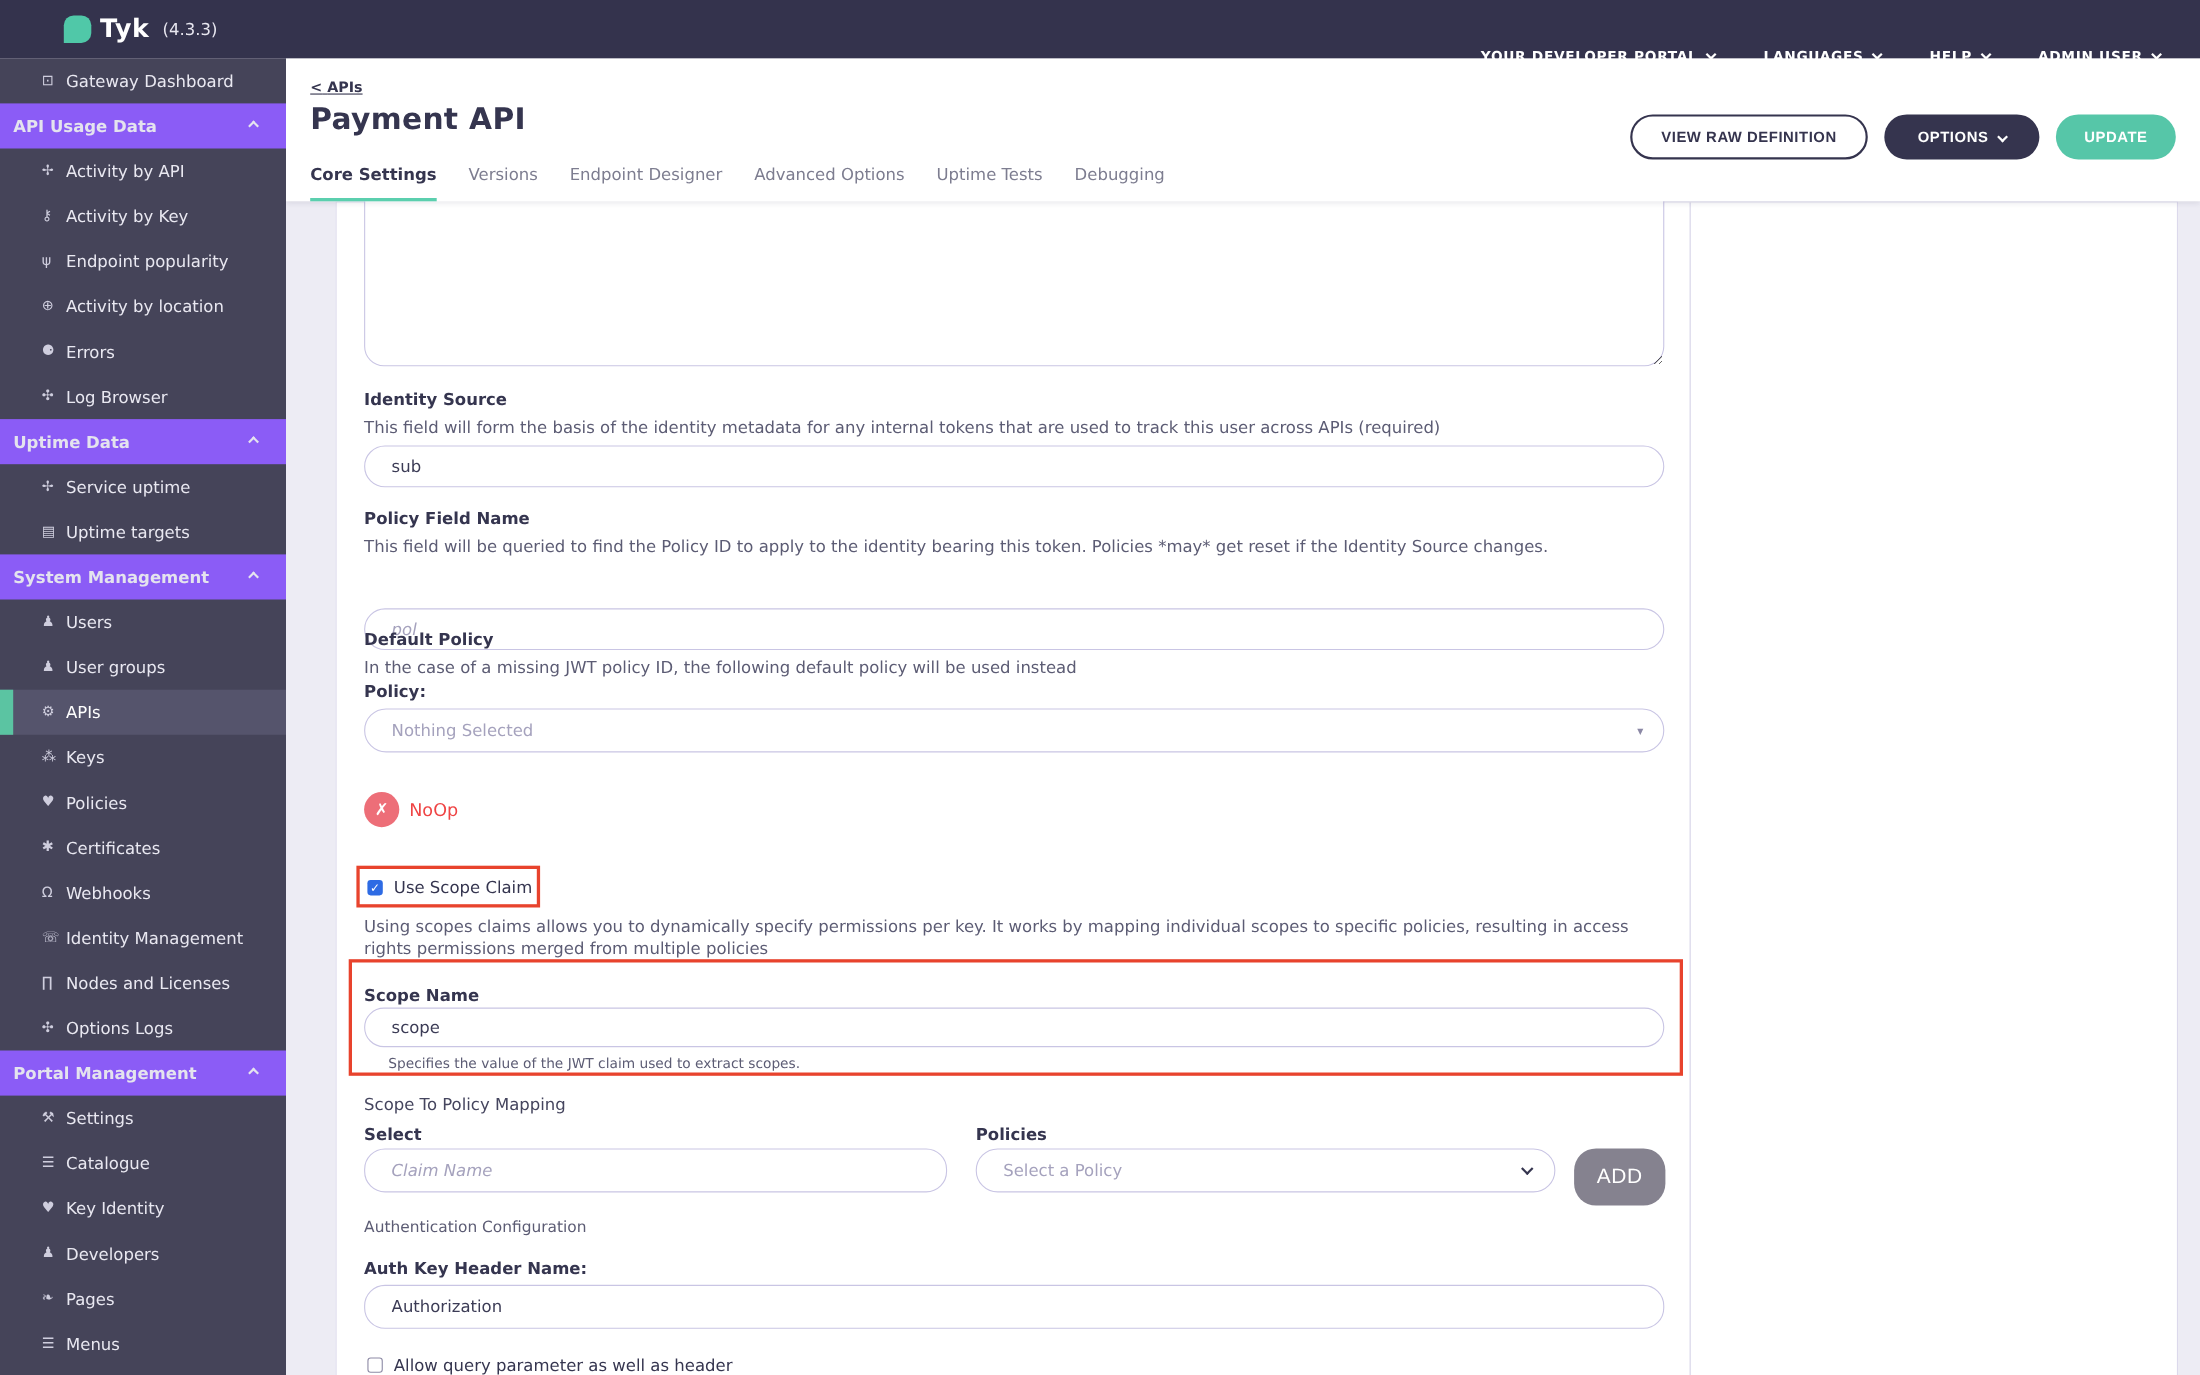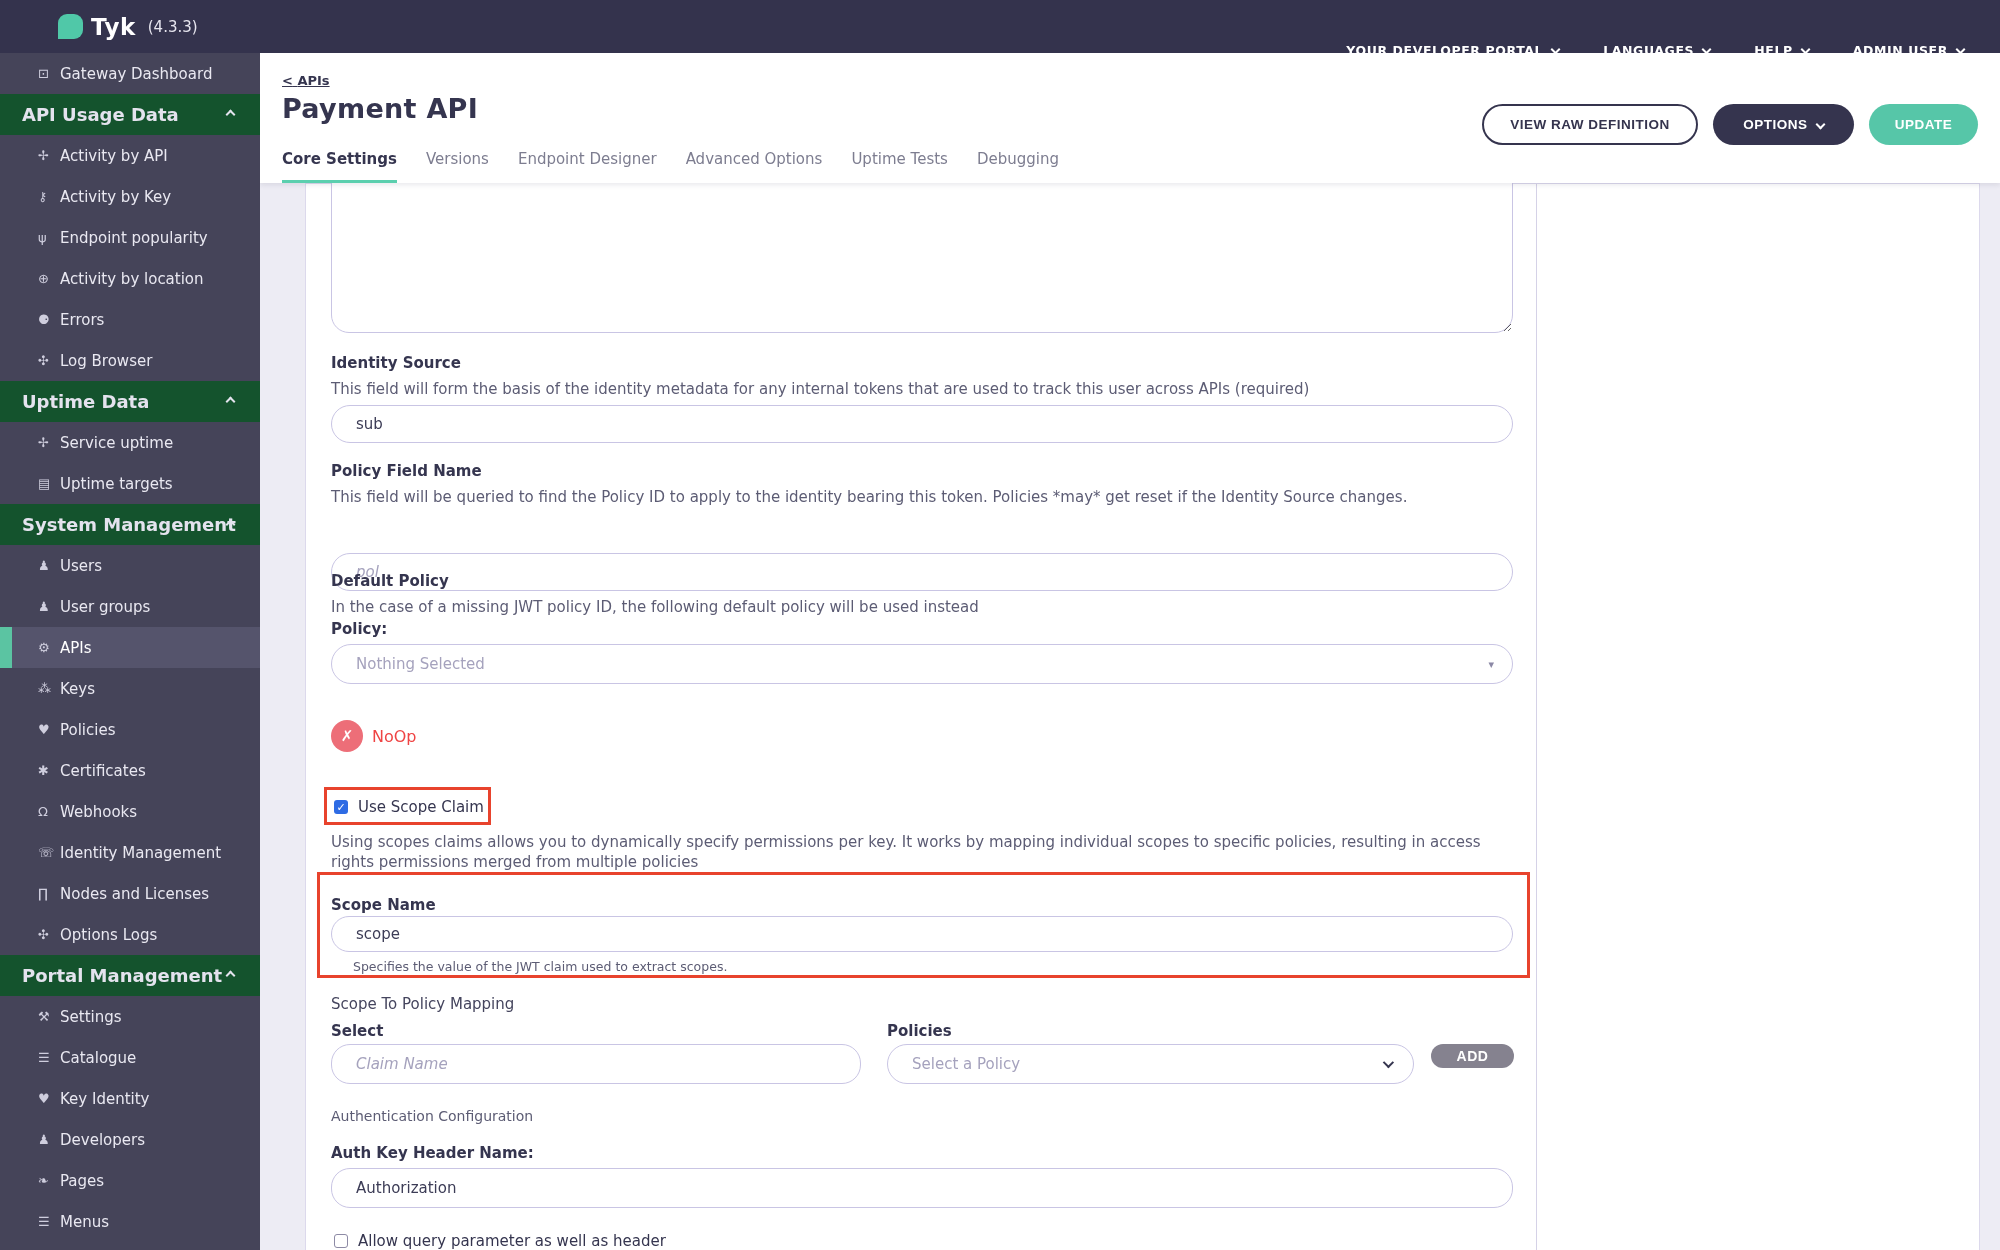--- a/index.html
+++ b/index.html
@@ -18,21 +18,21 @@
   .chev { display:inline-block; width:7px; height:7px; border-right:2px solid currentColor;
     border-bottom:2px solid currentColor; transform:rotate(45deg); margin-left:9px; vertical-align:2px; }
   .chev.up { transform:rotate(-135deg); vertical-align:-1px; }
 
   
   .sidebar { position:absolute; left:0; top:53px; width:260px; height:1197px;
     background:#454459; z-index:4; overflow:hidden; }
   .side-row { height:41px; display:flex; align-items:center; color:#e9e8f1; font-size:15px; cursor:pointer; position:relative; }
   .side-row.item { padding-left:38px; }
   .side-row.item .side-icon { width:22px; font-size:13px; color:#cfcede; flex:0 0 22px; }
-  .side-row.section { background:#14532d; padding-left:22px; color:#e4e3ee; font-weight:bold; font-size:18px; }
+  .side-row.section { background:#8b5cf6; padding-left:12px; color:#e4e3ee; font-weight:bold; font-size:15px; }
   .side-row.section .chev { position:absolute; right:26px; }
   .side-row.active { background:#55546c; }
   .side-row.active::before { content:""; position:absolute; left:0; top:0; bottom:0; width:12px; background:#5bc4a2; }
   .side-row.active .side-label { color:#ffffff; }
 
   
   .main { position:absolute; left:260px; top:53px; width:1740px; height:1197px; background:#edecf4; }
 
   .sticky-head { position:absolute; left:0; top:0; width:1740px; height:130px; background:#ffffff;
     z-index:3; box-shadow:0 2px 5px rgba(40,40,70,0.10); }
@@ -70,22 +70,22 @@
   .noop-circle { width:32px; height:32px; border-radius:50%; background:#ed6e78; color:#fff;
     display:flex; align-items:center; justify-content:center; font-size:15px; font-weight:bold; cursor:pointer; }
   .noop-label { margin-left:9px; font-size:16px; color:#ef4444; }
   .annotation { position:absolute; border:3px solid #e8432d; pointer-events:none; }
   .checkbox { width:14px; height:14px; border-radius:3px; display:inline-flex; align-items:center;
     justify-content:center; flex:0 0 14px; cursor:pointer; }
   .checkbox.checked { background:#2e6be4; color:#fff; font-size:11px; }
   .checkbox.unchecked { background:#fff; border:1.5px solid #8d8aa5; }
   .check-row { position:absolute; display:flex; align-items:center; gap:10px; font-size:15px; color:#35354f; }
   .hint { position:absolute; font-size:12.5px; color:#5c5c74; }
-  .add-btn { position:absolute; left:1125px; top:860px; width:83px; height:24px; background:#85828f;
-    border:none; border-radius:20px; color:#fff; font-weight:bold; font-size:14px; letter-spacing:0.5px; cursor:pointer; }
+  .add-btn { position:absolute; left:1125px; top:860px; width:83px; height:52px; background:#85828f;
+    border:none; border-radius:20px; color:#fff; font-weight:normal; font-size:19px; letter-spacing:0.5px; cursor:pointer; }
 </style>
 </head>
 <body>
 
 <div class="topbar">
   <div class="logo-wrap">
     <div class="logo-mark"></div>
     <span class="logo-text">Tyk</span>
     <span class="logo-version">(4.3.3)</span>
   </div>

